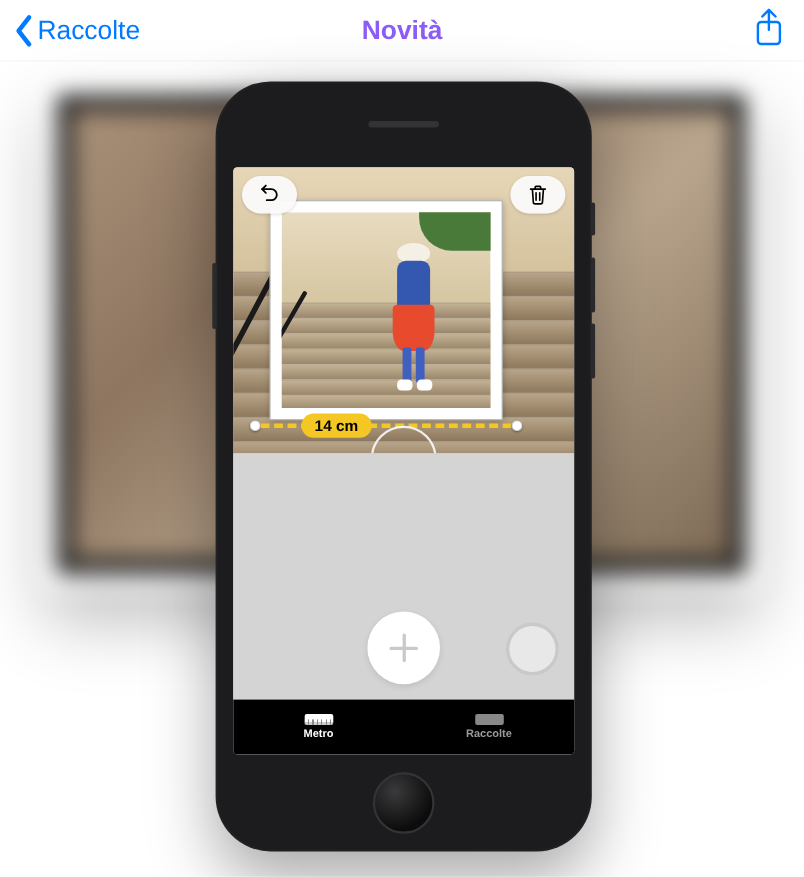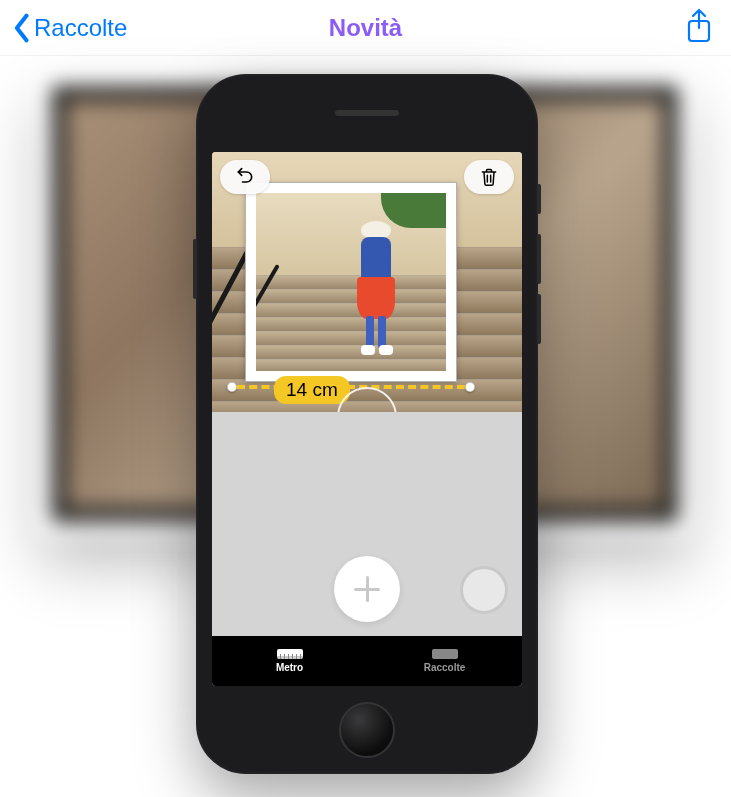--- a/index.html
+++ b/index.html
@@ -249,22 +249,22 @@
     border: 1px solid rgba(0,0,0,0.2);
     border-radius: 50%;
     box-shadow: 0 1px 2px rgba(0,0,0,0.3);
   }
   .measure-label {
     position: absolute;
     left: 62px;
     top: 224px;
     background: #f4c724;
     color: #000;
-    font-size: 19px;
-    font-weight: 400;
+    font-size: 14px;
+    font-weight: 700;
     padding: 3px 12px;
     border-radius: 12px;
   }
 
   
   .pill-btn {
     position: absolute;
     top: 8px;
     width: 50px;
     height: 34px;

